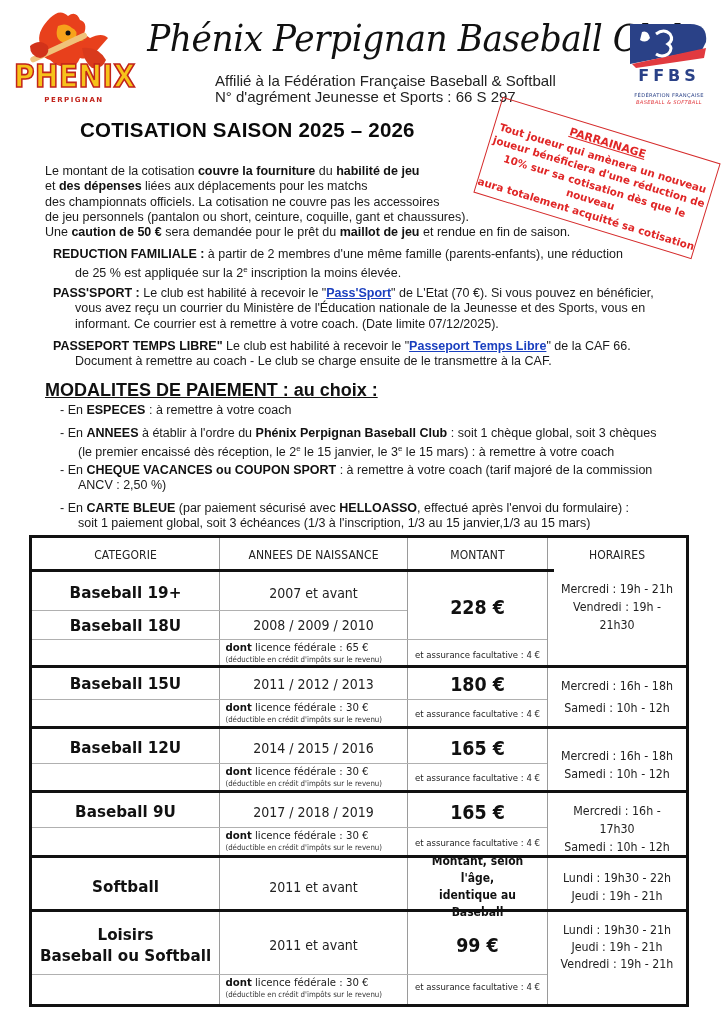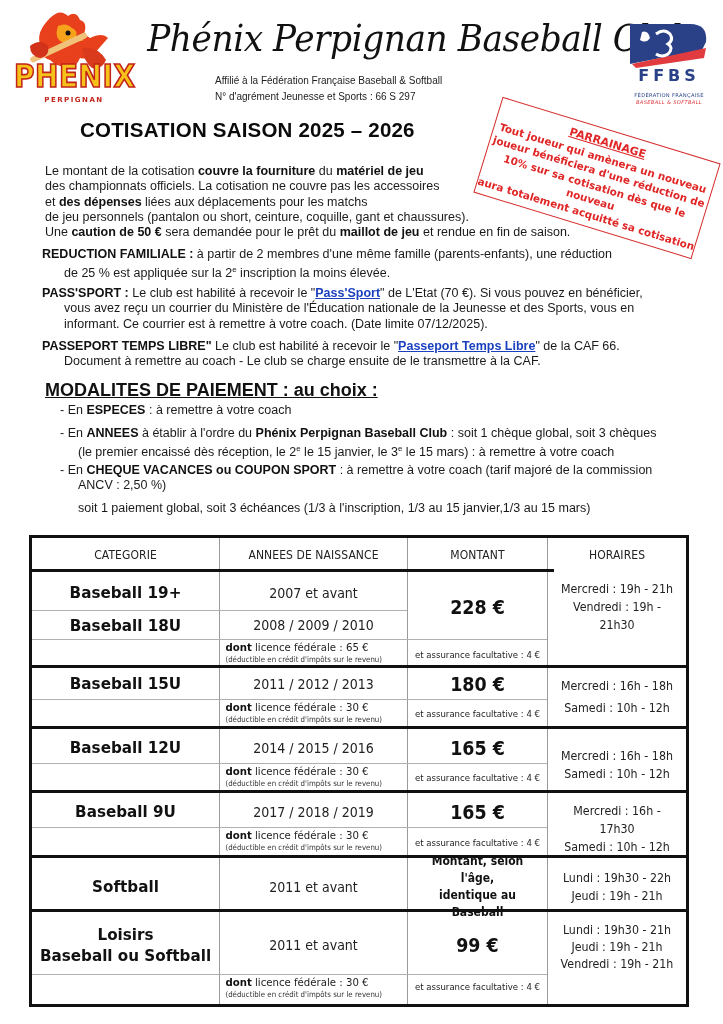--- a/index.html
+++ b/index.html
@@ -7,38 +7,38 @@
   body { position: relative; font-family: "Liberation Sans", sans-serif; color: #111; }
 
   
   .logo-left { position: absolute; left: 10px; top: 8px; width: 118px; height: 100px; }
   .logo-right { position: absolute; left: 628px; top: 20px; width: 82px; height: 88px; }
   .club-title {
     position: absolute; left: 130px; top: 17px; width: 490px; text-align: center;
     font-family: "DejaVu Serif", serif; font-style: italic; font-size: 37px; letter-spacing: -0.5px;
     color: #111; white-space: nowrap; transform: scaleX(0.93); transform-origin: center;
   }
-  .affil { position: absolute; left: 215px; top: 73px; font-size: 10px; line-height: 16px; color: #222; }
+  .affil { position: absolute; left: 215px; top: 73px; font-size: 15px; line-height: 16px; color: #222; }
 
   .main-title {
     position: absolute; left: 80px; top: 118px; font-size: 20.5px; font-weight: bold; letter-spacing: 0.2px; color: #0a0a0a;
   }
 
   
   .stamp {
     position: absolute; left: 483px; top: 128px; width: 228px; height: 100px;
     border: 1.3px solid #d52b2b; transform: rotate(17deg); transform-origin: center;
     color: #e02626; text-align: center; font-family: "DejaVu Sans", sans-serif; font-weight: bold;
     font-size: 10.4px; line-height: 14.5px; padding-top: 6px; background: transparent;
   }
   .stamp .st-title { text-decoration: underline; font-size: 11px; display: block; }
 
   
   .intro { position: absolute; left: 45px; top: 164px; font-size: 12.5px; line-height: 15.3px; color: #1a1a1a; width: 570px; }
-  .para { position: absolute; left: 42px; font-size: 12.5px; line-height: 15.3px; color: #1a1a1a; width: 660px; }
+  .para { position: absolute; left: 53px; font-size: 12.5px; line-height: 15.3px; color: #1a1a1a; width: 660px; }
   .para .indent { display: block; padding-left: 22px; }
   b { font-weight: bold; color: #111; }
   a.lnk { color: #1a3fbf; font-weight: bold; text-decoration: underline; }
   .pay-title { position: absolute; left: 45px; top: 380px; font-size: 18px; font-weight: bold; text-decoration: underline; }
   .pay-item { position: absolute; left: 60px; font-size: 12.5px; line-height: 15.3px; color: #1a1a1a; width: 650px; }
   .pay-item .cont { display: block; padding-left: 18px; }
 
   
   .tbl { position: absolute; left: 29px; top: 535px; width: 660px; height: 472px; border: 3px solid #111; font-family: "DejaVu Sans", sans-serif; }
   .hdr { position: absolute; left: 0; top: 0; width: 522px; height: 34px; border-bottom: 3px solid #111; }
@@ -96,23 +96,23 @@
 
 <div class="stamp">
   <span class="st-title">PARRAINAGE</span>
   <div>Tout joueur qui amènera un nouveau</div>
   <div>joueur bénéficiera d'une réduction de</div>
   <div>10% sur sa cotisation dès que le nouveau</div>
   <div>aura totalement acquitté sa cotisation</div>
 </div>
 
 <div class="intro">
-  <div><span>Le montant de la cotisation </span><b>couvre la fourniture</b><span> du </span><b>matériel de jeu</b></div>
+  <div><span>Le montant de la cotisation </span><b>couvre la fourniture</b><span> du </span><b>habilité de jeu</b></div>
+  <div><span>et </span><b>des dépenses</b><span> liées aux déplacements pour les matchs</span></div>
   <div>des championnats officiels. La cotisation ne couvre pas les accessoires</div>
-  <div><span>et </span><b>des dépenses</b><span> liées aux déplacements pour les matchs</span></div>
   <div>de jeu personnels (pantalon ou short, ceinture, coquille, gant et chaussures).</div>
   <div><span>Une </span><b>caution de 50 €</b><span> sera demandée pour le prêt du </span><b>maillot de jeu</b><span> et rendue en fin de saison.</span></div>
 </div>
 
 <div class="para" style="top:247px;">
   <div><b>REDUCTION FAMILIALE :</b><span> à partir de 2 membres d'une même famille (parents-enfants), une réduction</span></div>
   <span class="indent"><span>de 25 % est appliquée sur la 2</span><sup style="font-size:8px;">e</sup><span> inscription la moins élevée.</span></span>
 </div>
 
 <div class="para" style="top:286px;">
@@ -136,20 +136,21 @@
   <div><span>- En </span><b>ANNEES</b><span> à établir à l'ordre du </span><b>Phénix Perpignan Baseball Club</b><span> : soit 1 chèque global, soit 3 chèques</span></div>
   <span class="cont"><span>(le premier encaissé dès réception, le 2</span><sup style="font-size:8px;">e</sup><span> le 15 janvier, le 3</span><sup style="font-size:8px;">e</sup><span> le 15 mars) : à remettre à votre coach</span></span>
 </div>
 
 <div class="pay-item" style="top:463px;">
   <div><span>- En </span><b>CHEQUE VACANCES ou COUPON SPORT</b><span> : à remettre à votre coach (tarif majoré de la commission</span></div>
   <span class="cont">ANCV : 2,50 %)</span>
 </div>
 
 <div class="pay-item" style="top:501px;">
+  <div><span>- En </span><b>CARTE BLEUE</b><span> (par paiement sécurisé avec </span><b>HELLOASSO</b><span>, effectué après l'envoi du formulaire) :</span></div>
   <span class="cont">soit 1 paiement global, soit 3 échéances (1/3 à l'inscription, 1/3 au 15 janvier,1/3 au 15 mars)</span>
 </div>
 
 <div class="tbl">
 
   <div class="vline" style="left:187px;height:466px;"></div>
   <div class="vline" style="left:375px;height:466px;"></div>
   <div class="vline" style="left:515px;height:466px;"></div>
 
   <div class="hdr">

